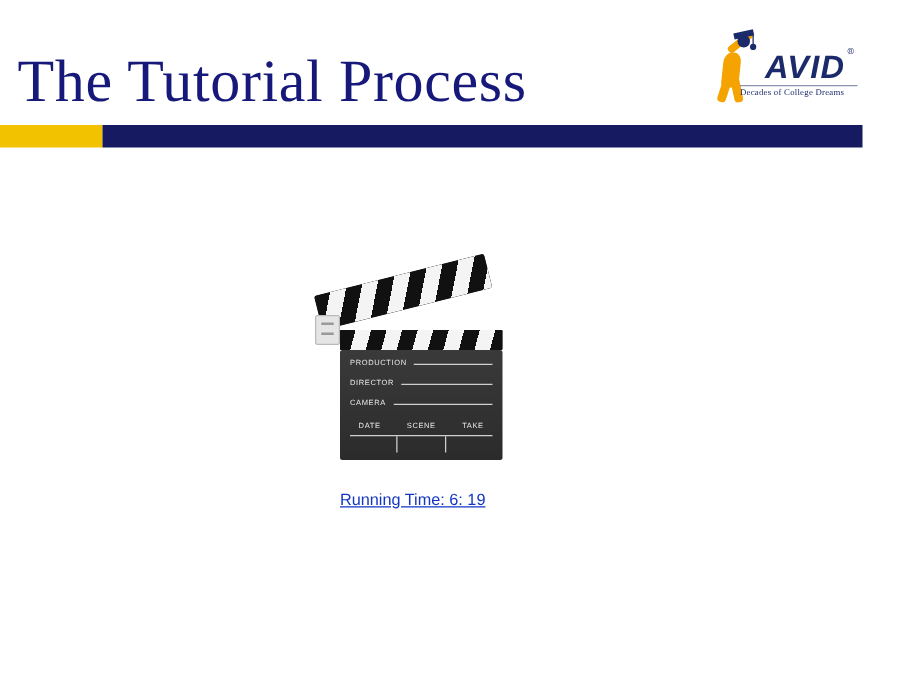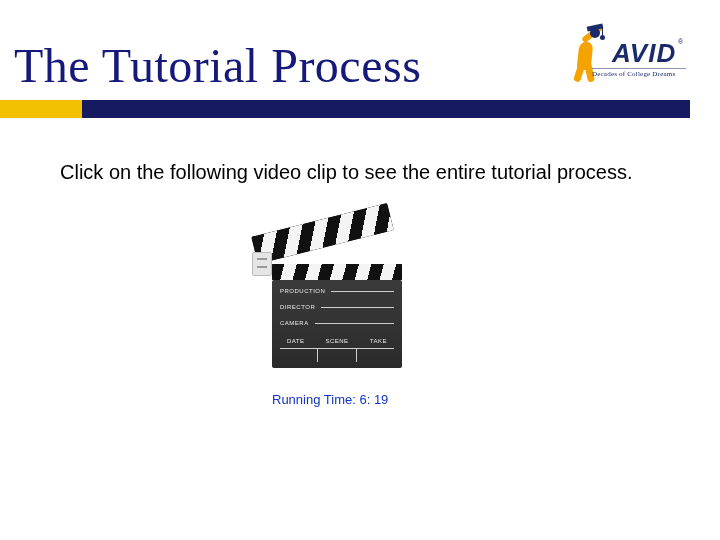--- a/index.html
+++ b/index.html
@@ -126,20 +126,21 @@
     display: flex;
   }
   .clap-grid .cell { flex: 1; border-right: 1px solid #cfcfcf; }
   .clap-grid .cell:last-child { border-right: none; }
 
   .runtime-link {
     position: absolute;
     left: 272px; top: 392px;
     font-size: 13px;
     color: #1236c2;
+    text-decoration: underline;
   }
 
   
   .logo {
     position: absolute;
     right: 34px; top: 26px;
     width: 124px; height: 72px;
   }
   .logo .figure {
     position: absolute;
@@ -226,21 +227,20 @@
 </head>
 <body>
 
 <div class="slide">
 
   <h1 class="title">The Tutorial Process</h1>
 
   <div class="divider-yellow"></div>
   <div class="divider-navy"></div>
 
-  <p class="body-text">Click on the following video clip to see the entire tutorial process.</p>
 
   <a class="clap-link">
     <div class="clap-wrap">
       <div class="clap-top">
           <div class="clap-top-stripes"></div>
         </div>
       <div class="clap-hinge"></div>
       <div class="clap-strip">
           <div class="stripes"></div>
         </div>

